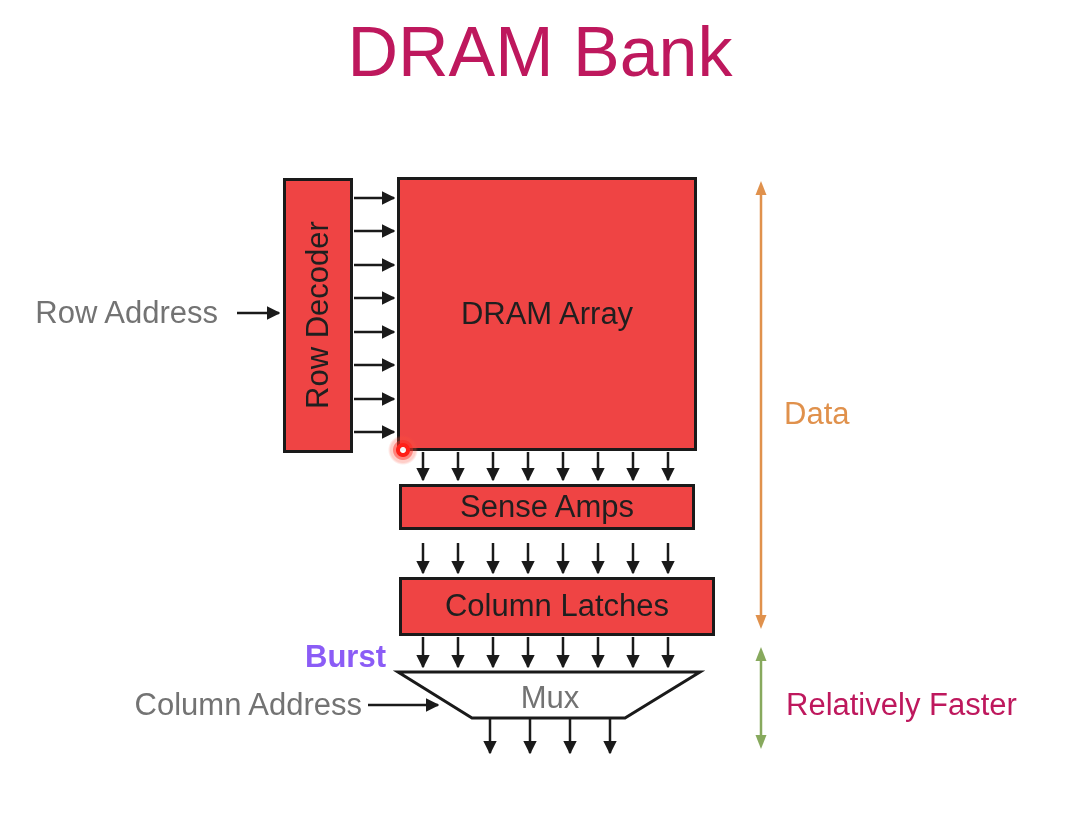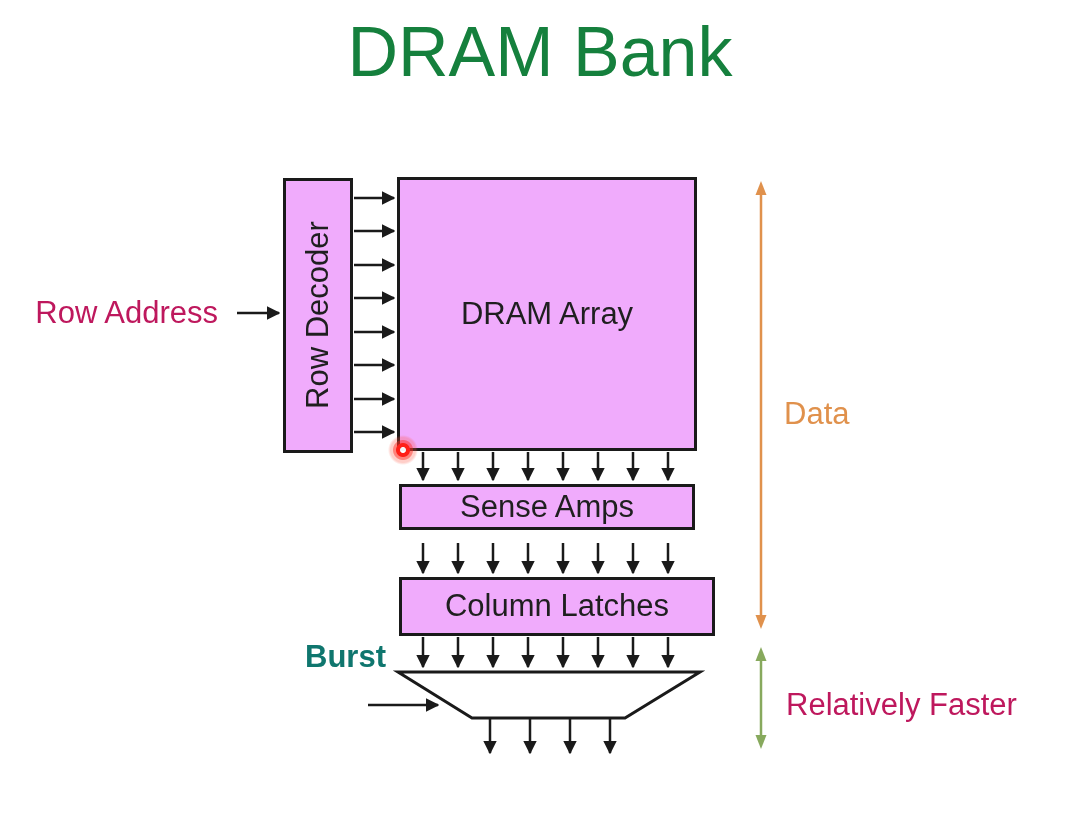--- a/index.html
+++ b/index.html
@@ -12,54 +12,54 @@
     overflow: hidden;
   }
   #diagram-svg {
     position: absolute;
     left: 0; top: 0;
     width: 1080px; height: 830px;
     z-index: 1;
   }
   .box {
     position: absolute;
-    background: #f0abfc;
+    background: #ef4444;
     border: 3px solid #1a1a1a;
     display: flex;
     align-items: center;
     justify-content: center;
     box-sizing: border-box;
     z-index: 2;
     color: #1f1f1f;
     font-size: 31px;
     line-height: 1.1;
     white-space: nowrap;
   }
   #row-decoder-box { left: 283px; top: 178px; width: 70px; height: 275px; }
   #row-decoder-box .vtext { transform: rotate(-90deg); white-space: nowrap; }
   #dram-array-box { left: 397px; top: 177px; width: 300px; height: 274px; }
   #sense-amps-box { left: 399px; top: 484px; width: 296px; height: 46px; }
   #column-latches-box { left: 399px; top: 577px; width: 316px; height: 59px; }
   .lbl {
     position: absolute;
     z-index: 3;
-    color: #be185d;
+    color: #737373;
     font-size: 31px;
     line-height: 36px;
     white-space: nowrap;
   }
   #title-lbl {
     left: 0; top: 12px; width: 100%;
     text-align: center;
     font-size: 70px;
     line-height: 80px;
-    color: #15803d;
+    color: #be185d;
   }
   #row-address-lbl { left: 20px; top: 295px; width: 198px; text-align: right; }
-  #burst-lbl { left: 303px; top: 639px; width: 85px; text-align: center; font-weight: bold; color: #0f766e; }
+  #burst-lbl { left: 303px; top: 639px; width: 85px; text-align: center; font-weight: bold; color: #8b5cf6; }
   #column-address-lbl { left: 110px; top: 687px; width: 252px; text-align: right; }
   #mux-lbl { left: 495px; top: 680px; width: 110px; text-align: center; z-index: 3; }
   #data-lbl { left: 493px; top: 769px; width: 110px; text-align: center; }
   #slow-lbl { left: 784px; top: 396px; color: #e0914c; }
   #faster-lbl { left: 786px; top: 687px; color: #be185d; }
   #laser-dot {
     position: absolute;
     left: 386px; top: 433px;
     width: 34px; height: 34px;
     z-index: 5;
@@ -169,25 +169,27 @@
   </div>
 
   <div class="box" id="sense-amps-box">
     <span>Sense Amps</span>
   </div>
 
   <div class="box" id="column-latches-box">
     <span>Column Latches</span>
   </div>
 
+  <div class="lbl" id="mux-lbl">Mux</div>
 
   <div class="lbl" id="row-address-lbl">Row Address</div>
 
   <div class="lbl" id="burst-lbl">Burst</div>
 
+  <div class="lbl" id="column-address-lbl">Column Address</div>
 
 
   <div class="lbl" id="slow-lbl">Data</div>
 
   <div class="lbl" id="faster-lbl">Relatively Faster</div>
 
   <div id="laser-dot"></div>
 
 </div>
 

